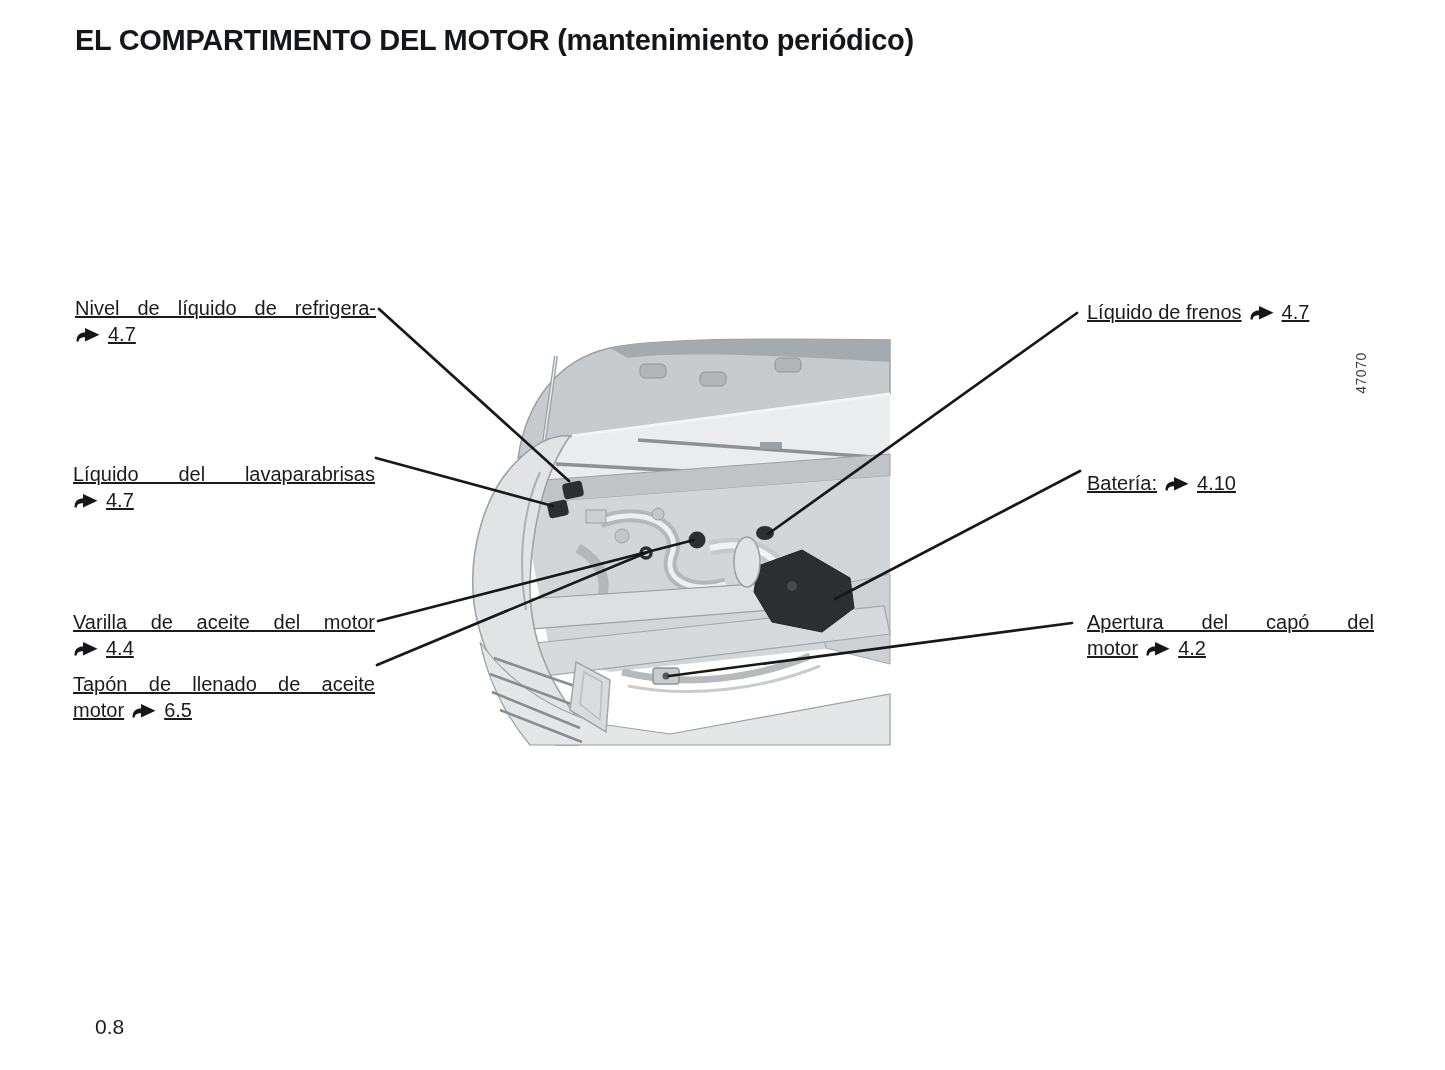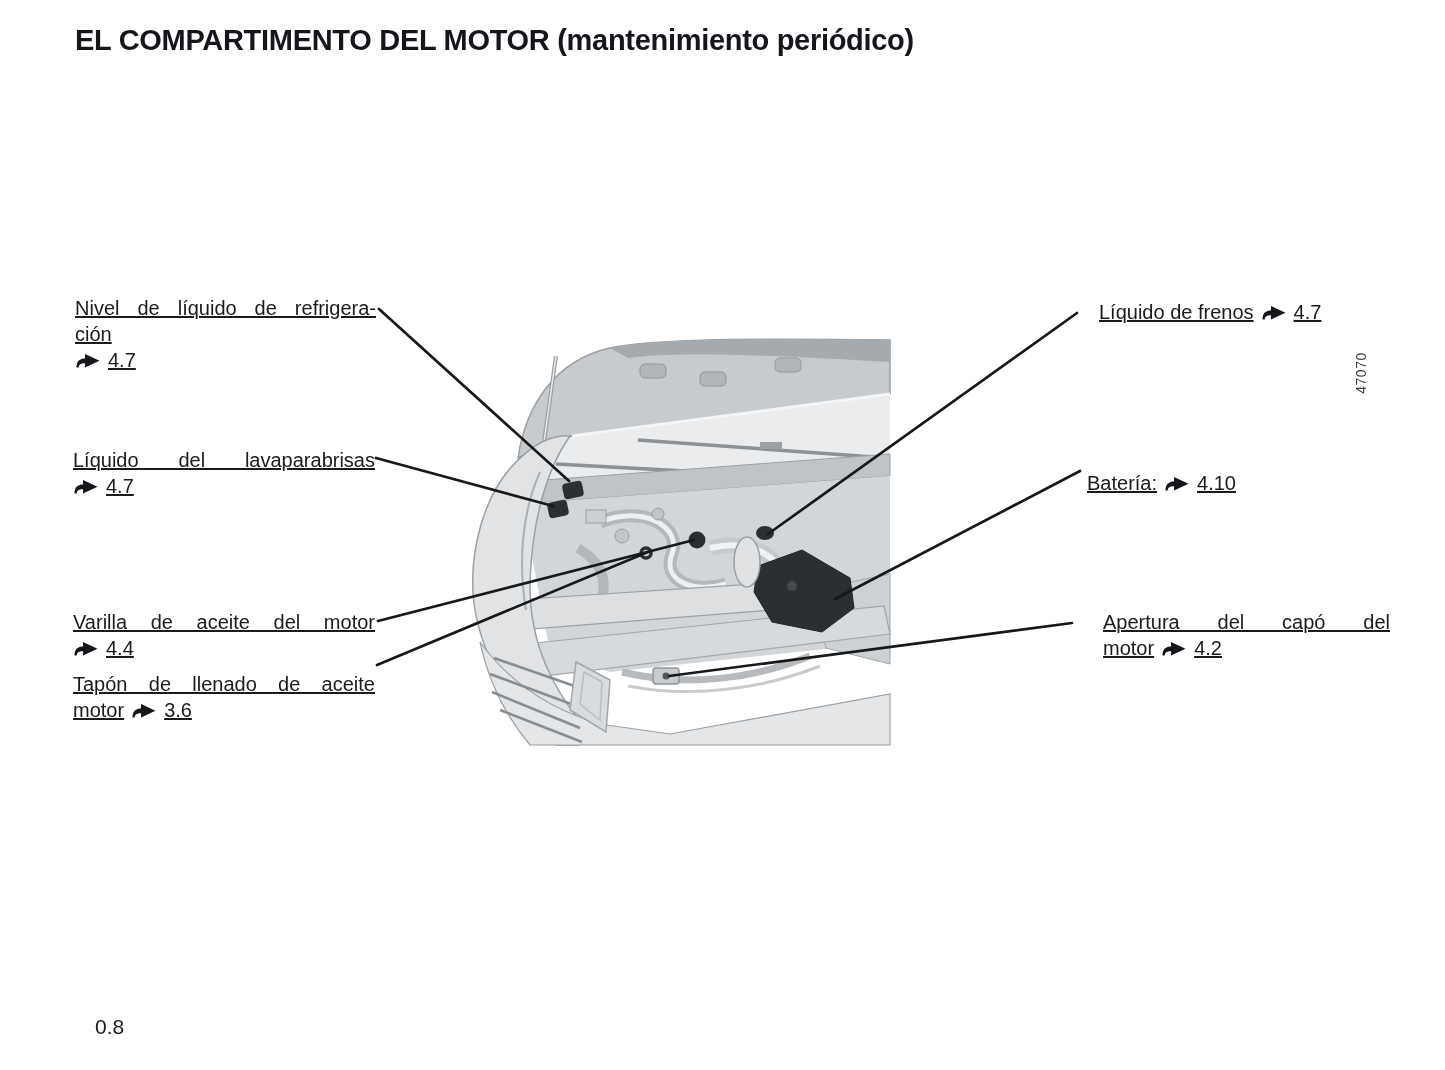--- a/index.html
+++ b/index.html
@@ -29,26 +29,26 @@
   }
   .ref-arrow{
     display:inline-block;
     width:26px;height:15px;
     vertical-align:-1px;
     margin-right:7px;
   }
   .line .t + .ref-arrow{margin-left:7px;}
   .ref{white-space:nowrap;}
   [data-callout="coolant-level"]{left:75px;top:295px;width:301px;}
-  [data-callout="washer-fluid"]{left:73px;top:447px;width:302px;}
+  [data-callout="washer-fluid"]{left:73px;top:461px;width:302px;}
   [data-callout="oil-dipstick"]{left:73px;top:609px;width:302px;}
   [data-callout="oil-filler-cap"]{left:73px;top:671px;width:302px;}
-  [data-callout="brake-fluid"]{left:1087px;top:299px;width:330px;margin-left:12px;}
+  [data-callout="brake-fluid"]{left:1087px;top:299px;width:330px;}
   [data-callout="battery"]{left:1087px;top:454px;width:330px;margin-top:16px;}
-  [data-callout="hood-release"]{left:1087px;top:609px;width:287px;margin-left:16px;}
+  [data-callout="hood-release"]{left:1087px;top:609px;width:287px;}
   .fig-number{
     position:absolute;left:1340px;top:365px;
     font-size:14px;color:#3c3f44;letter-spacing:0.5px;
     transform:rotate(-90deg);
     transform-origin:center center;
     white-space:nowrap;
   }
   .page-number{
     position:absolute;left:95px;top:999px;
     font-size:21px;color:#1a1b1e;margin-top:16px;
@@ -137,42 +137,41 @@
       <line x1="377" y1="665" x2="648" y2="552"></line>
       <line x1="1077" y1="313" x2="768" y2="534"></line>
       <line x1="1080" y1="471" x2="835" y2="599"></line>
       <line x1="1072" y1="623" x2="669" y2="676"></line>
     </g>
   </svg>
 
   <div id="callouts">
       <div class="callout" data-callout="coolant-level">
         <div class="line just"><span class="t">Nivel de líquido de refrigera-</span></div>
-        <div class="line"><span class="t">ción</span></div>
         <div class="line"><svg class="ref-arrow" viewBox="0 0 26 15" xmlns="http://www.w3.org/2000/svg">
     <path d="M1.5,14.5 C1.5,8 5,5.5 10,5.5 L10,1 L24.5,7.7 L10,14.6 L10,10.2 C6,10.2 3.8,11.3 3.8,14.5 Z" fill="#15161c"></path>
   </svg><span class="ref">4.7</span></div>
       </div>
       <div class="callout" data-callout="washer-fluid">
         <div class="line just"><span class="t">Líquido del lavaparabrisas</span></div>
         <div class="line"><svg class="ref-arrow" viewBox="0 0 26 15" xmlns="http://www.w3.org/2000/svg">
     <path d="M1.5,14.5 C1.5,8 5,5.5 10,5.5 L10,1 L24.5,7.7 L10,14.6 L10,10.2 C6,10.2 3.8,11.3 3.8,14.5 Z" fill="#15161c"></path>
   </svg><span class="ref">4.7</span></div>
       </div>
       <div class="callout" data-callout="oil-dipstick">
         <div class="line just"><span class="t">Varilla de aceite del motor</span></div>
         <div class="line"><svg class="ref-arrow" viewBox="0 0 26 15" xmlns="http://www.w3.org/2000/svg">
     <path d="M1.5,14.5 C1.5,8 5,5.5 10,5.5 L10,1 L24.5,7.7 L10,14.6 L10,10.2 C6,10.2 3.8,11.3 3.8,14.5 Z" fill="#15161c"></path>
   </svg><span class="ref">4.4</span></div>
       </div>
       <div class="callout" data-callout="oil-filler-cap">
         <div class="line just"><span class="t">Tapón de llenado de aceite</span></div>
         <div class="line"><span class="t">motor</span><svg class="ref-arrow" viewBox="0 0 26 15" xmlns="http://www.w3.org/2000/svg">
     <path d="M1.5,14.5 C1.5,8 5,5.5 10,5.5 L10,1 L24.5,7.7 L10,14.6 L10,10.2 C6,10.2 3.8,11.3 3.8,14.5 Z" fill="#15161c"></path>
-  </svg><span class="ref">3.6</span></div>
+  </svg><span class="ref">6.5</span></div>
       </div>
       <div class="callout" data-callout="brake-fluid">
         <div class="line"><span class="t">Líquido de frenos</span><svg class="ref-arrow" viewBox="0 0 26 15" xmlns="http://www.w3.org/2000/svg">
     <path d="M1.5,14.5 C1.5,8 5,5.5 10,5.5 L10,1 L24.5,7.7 L10,14.6 L10,10.2 C6,10.2 3.8,11.3 3.8,14.5 Z" fill="#15161c"></path>
   </svg><span class="ref">4.7</span></div>
       </div>
       <div class="callout" data-callout="battery">
         <div class="line"><span class="t">Batería:</span><svg class="ref-arrow" viewBox="0 0 26 15" xmlns="http://www.w3.org/2000/svg">
     <path d="M1.5,14.5 C1.5,8 5,5.5 10,5.5 L10,1 L24.5,7.7 L10,14.6 L10,10.2 C6,10.2 3.8,11.3 3.8,14.5 Z" fill="#15161c"></path>
   </svg><span class="ref">4.10</span></div>

